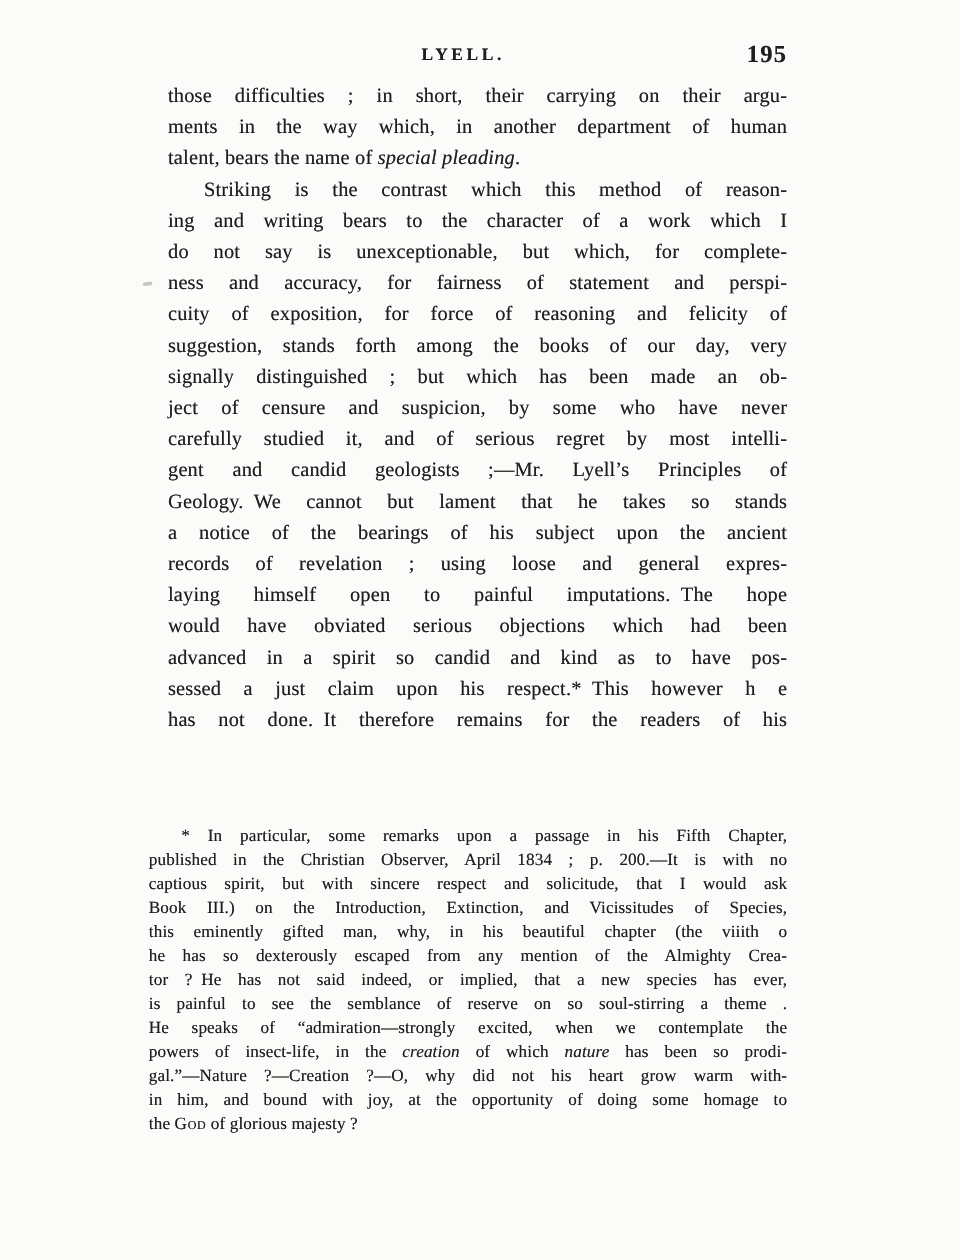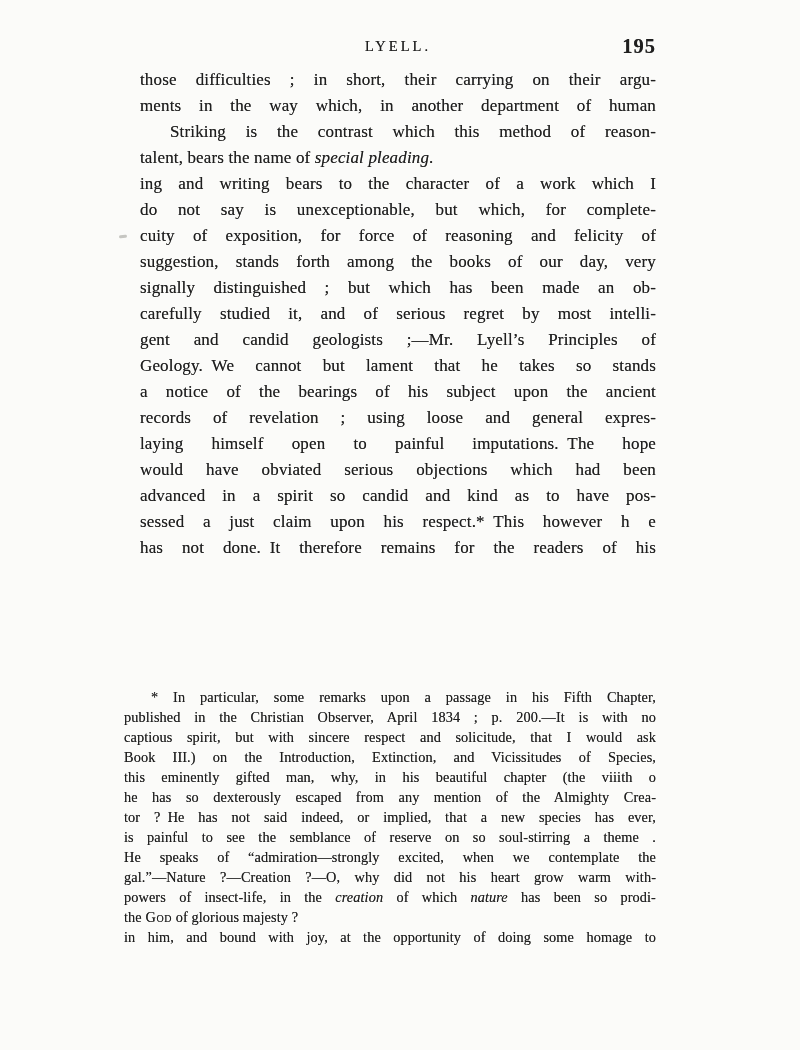--- a/index.html
+++ b/index.html
@@ -15,25 +15,25 @@
     overflow: hidden;
     font-family: "Liberation Serif", "DejaVu Serif", serif;
     color: var(--ink, #1f1f1f);
   }
   
   .page * { text-shadow: 0 0 0.55px rgba(25,25,25,0.65); }
 
   .running-title {
     position: absolute;
     top: 38px;
-    left: 140px;
+    left: 128px;
     width: 516px;
     text-align: center;
     font-size: 14.5px;
-    font-weight: normal;
+    font-weight: bold;
     letter-spacing: 3px;
   }
   .page-number {
     position: absolute;
     top: 35px;
     left: 140px;
     width: 516px;
     text-align: right;
     font-size: 20.5px;
     font-weight: bold;
@@ -90,27 +90,29 @@
 
   <div class="running-title">LYELL.</div>
 
   <div class="page-number">195</div>
 
   <div class="speck"></div>
 
   <div class="body-text">
       <div class="tline"><span>those difficulties ; in short, their carrying on their argu-</span></div>
       <div class="tline"><span>ments in the way which, in another department of human</span></div>
+      <div class="tline no-just-last"><span>talent, bears the name of </span><span class="it">special pleading</span><span>.</span></div>
       <div class="tline indent"><span>Striking is the contrast which this method of reason-</span></div>
-      <div class="tline no-just-last"><span>talent, bears the name of </span><span class="it">special pleading</span><span>.</span></div>
       <div class="tline"><span>ing and writing bears to the character of a work which I</span></div>
       <div class="tline"><span>do not say is unexceptionable, but which, for complete-</span></div>
+      <div class="tline"><span>ness and accuracy, for fairness of statement and perspi-</span></div>
       <div class="tline"><span>cuity of exposition, for force of reasoning and felicity of</span></div>
       <div class="tline"><span>suggestion, stands forth among the books of our day, very</span></div>
       <div class="tline"><span>signally distinguished ; but which has been made an ob-</span></div>
+      <div class="tline"><span>ject of censure and suspicion, by some who have never</span></div>
       <div class="tline"><span>carefully studied it, and of serious regret by most intelli-</span></div>
       <div class="tline"><span>gent and candid geologists ;—Mr. Lyell’s Principles of</span></div>
       <div class="tline"><span>Geology. We cannot but lament that he takes so stands</span></div>
       <div class="tline"><span>a notice of the bearings of his subject upon the ancient</span></div>
       <div class="tline"><span>records of revelation ; using loose and general expres-</span></div>
       <div class="tline"><span>laying himself open to painful imputations. The hope</span></div>
       <div class="tline"><span>would have obviated serious objections which had been</span></div>
       <div class="tline"><span>advanced in a spirit so candid and kind as to have pos-</span></div>
       <div class="tline"><span>sessed a just claim upon his respect.* This however h e</span></div>
       <div class="tline"><span>has not done. It therefore remains for the readers of his</span></div>
@@ -119,19 +121,19 @@
   <div class="footnote-text">
       <div class="tline indent"><span>* In particular, some remarks upon a passage in his Fifth Chapter,</span></div>
       <div class="tline"><span>published in the Christian Observer, April 1834 ; p. 200.—It is with no</span></div>
       <div class="tline"><span>captious spirit, but with sincere respect and solicitude, that I would ask</span></div>
       <div class="tline"><span>Book III.) on the Introduction, Extinction, and Vicissitudes of Species,</span></div>
       <div class="tline"><span>this eminently gifted man, why, in his beautiful chapter (the viiith o</span></div>
       <div class="tline"><span>he has so dexterously escaped from any mention of the Almighty Crea-</span></div>
       <div class="tline"><span>tor ? He has not said indeed, or implied, that a new species has ever,</span></div>
       <div class="tline"><span>is painful to see the semblance of reserve on so soul-stirring a theme .</span></div>
       <div class="tline"><span>He speaks of “admiration—strongly excited, when we contemplate the</span></div>
+      <div class="tline"><span>powers of insect-life, in the </span><span class="it">creation</span><span> of which </span><span class="it">nature</span><span> has been so prodi-</span></div>
       <div class="tline"><span>gal.”—Nature ?—Creation ?—O, why did not his heart grow warm with-</span></div>
-      <div class="tline"><span>powers of insect-life, in the </span><span class="it">creation</span><span> of which </span><span class="it">nature</span><span> has been so prodi-</span></div>
+      <div class="tline"><span>in him, and bound with joy, at the opportunity of doing some homage to</span></div>
       <div class="tline no-just-last"><span>the </span><span class="sc">God</span><span> of glorious majesty ?</span></div>
-      <div class="tline"><span>in him, and bound with joy, at the opportunity of doing some homage to</span></div>
     </div>
 
 </div>
 
 </body></html>

